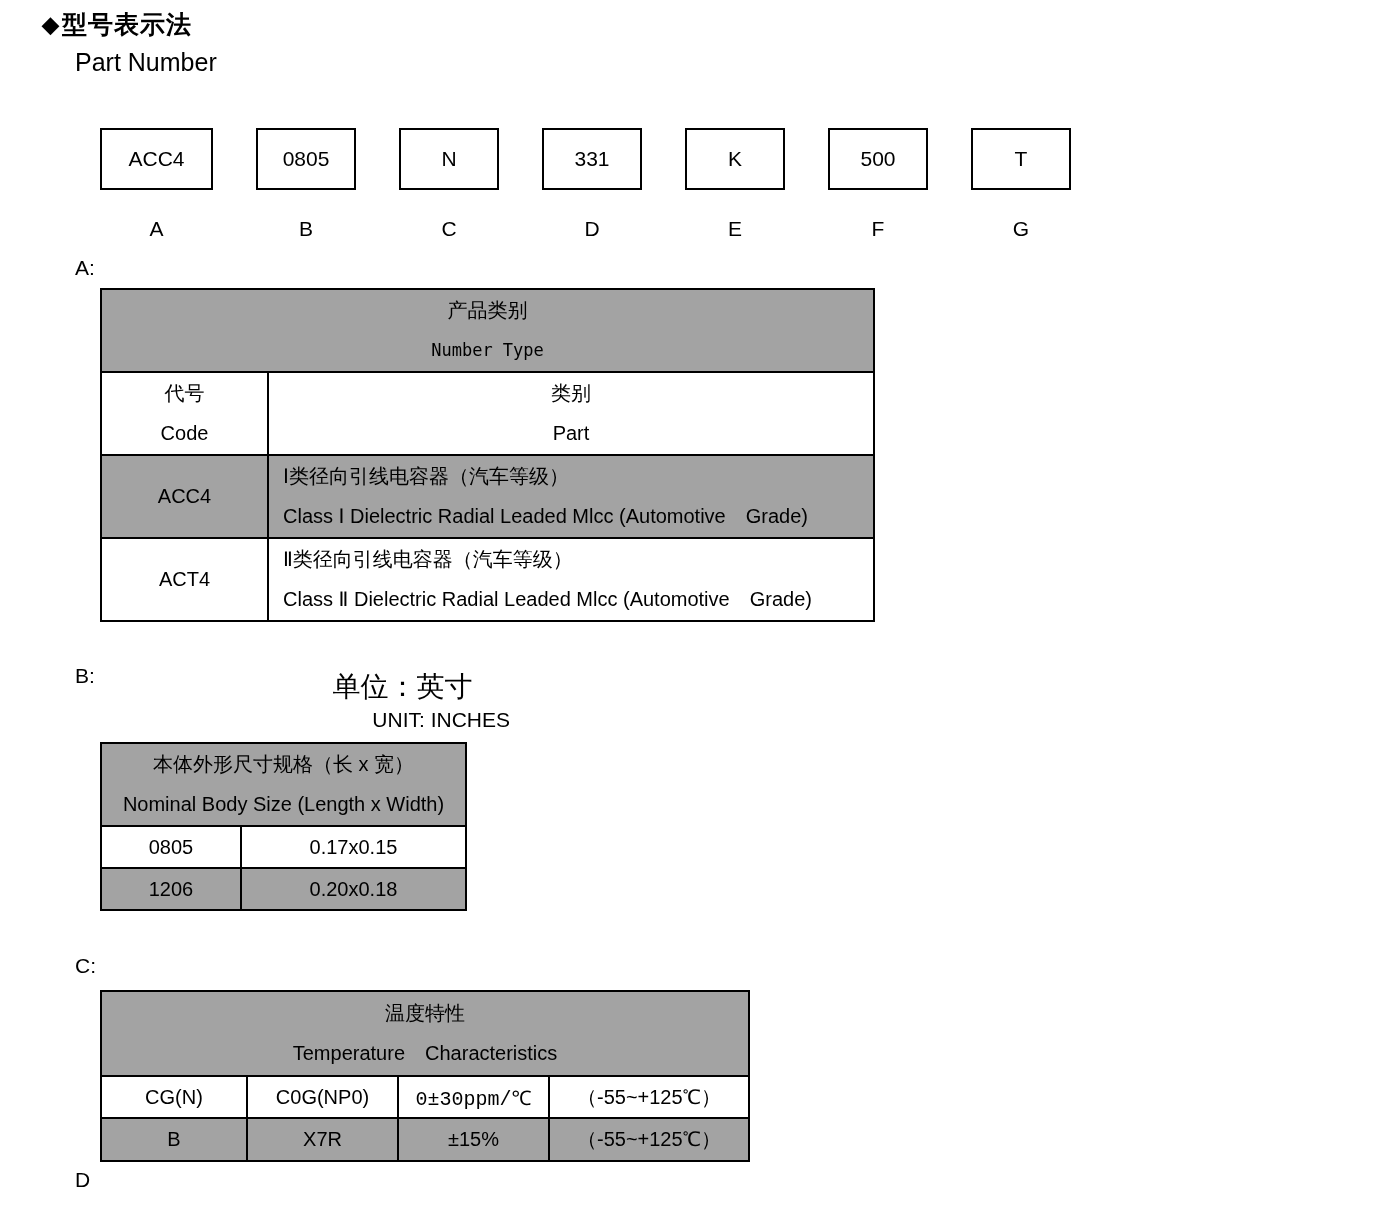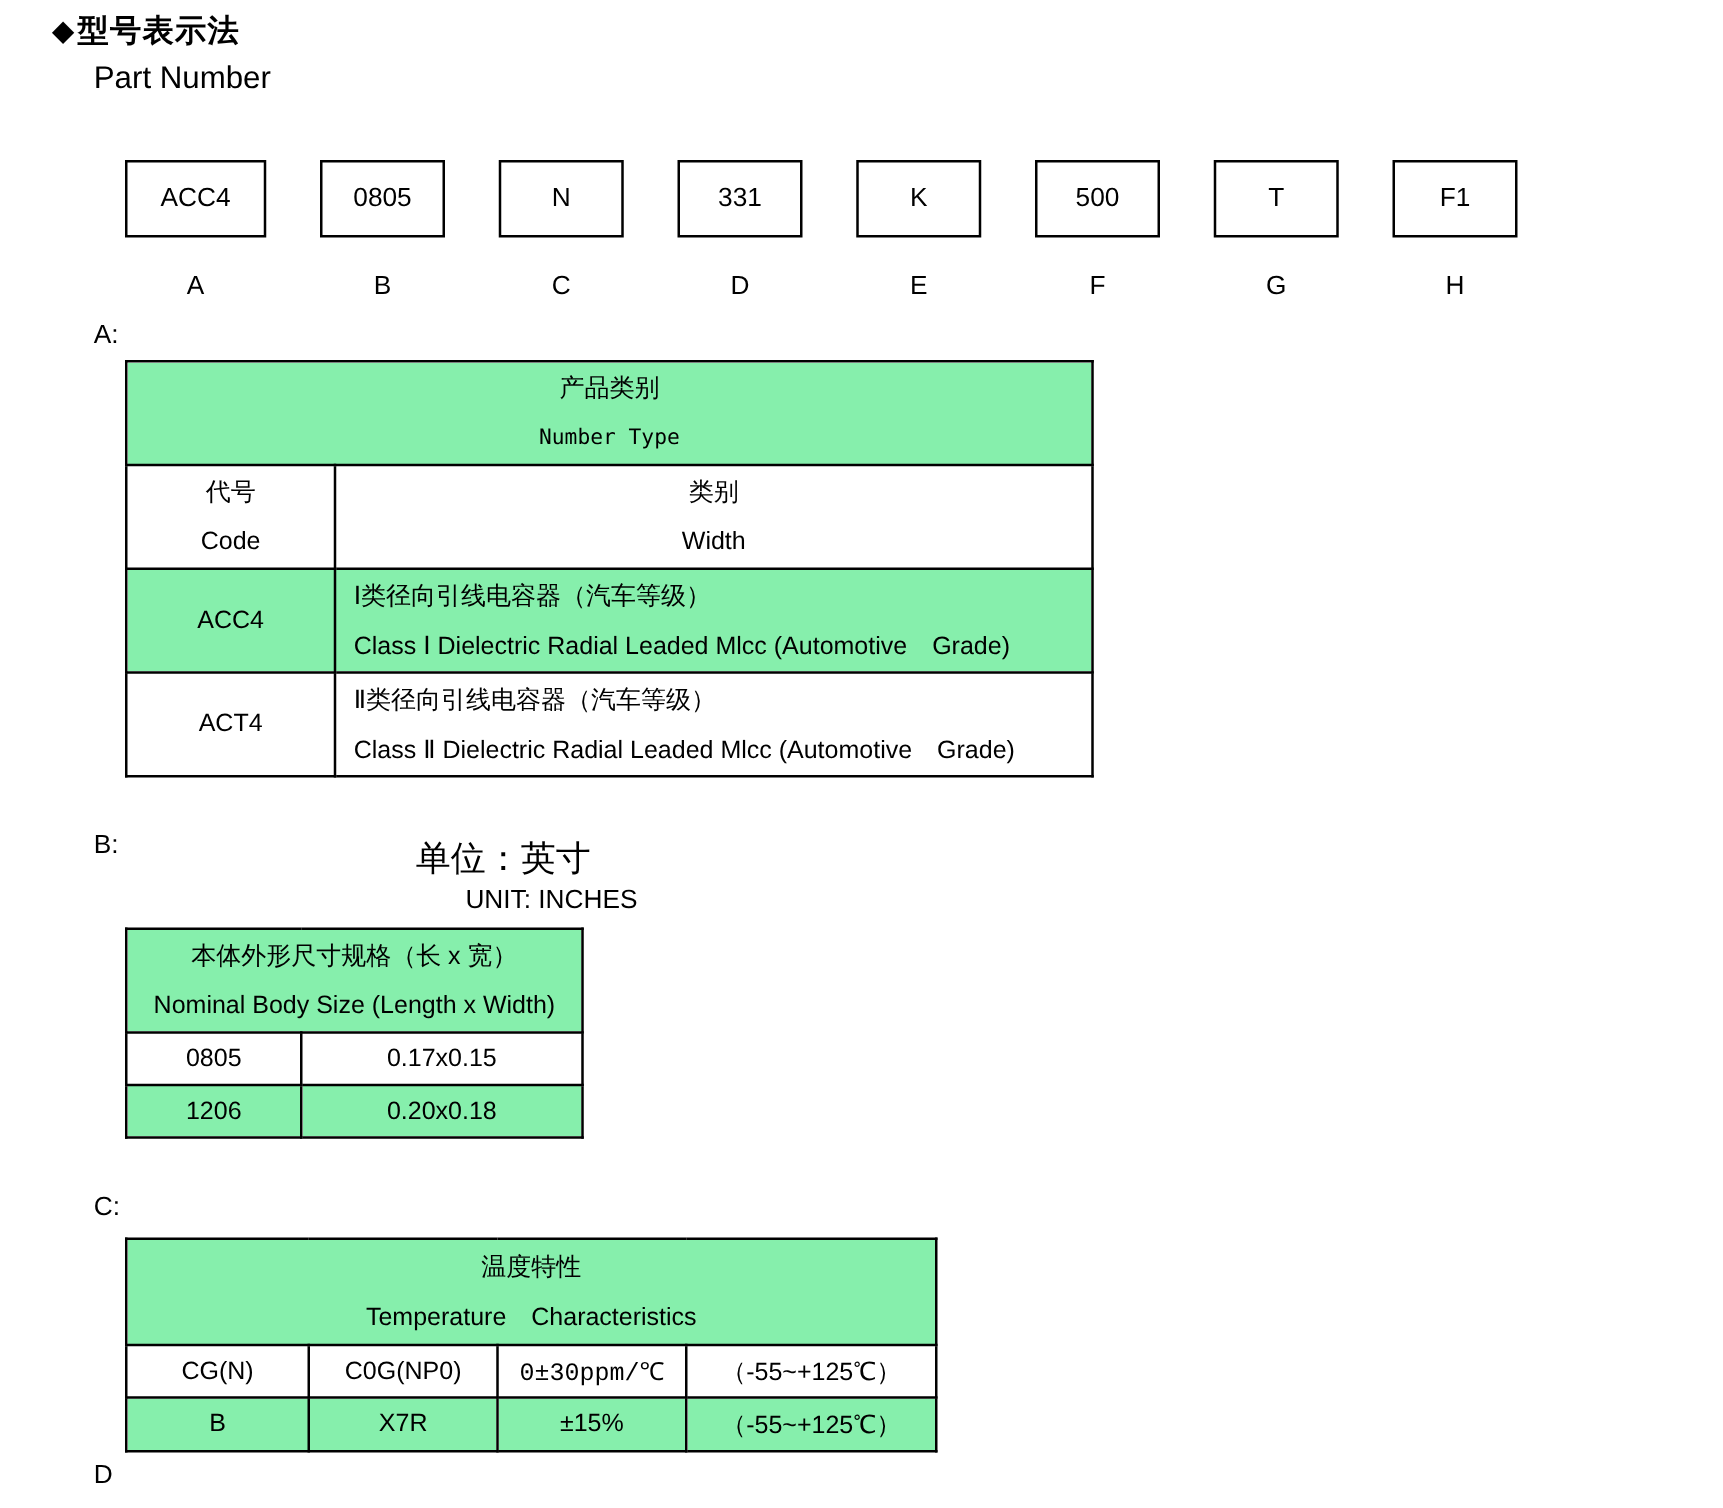--- a/index.html
+++ b/index.html
@@ -18,21 +18,21 @@
   .pn-seg.wide { width: 113px; }
   .pn-box { box-sizing: border-box; width: 100%; height: 62px; border: 2px solid #000;
             display: flex; align-items: center; justify-content: center; font-size: 21px; background: #fff; }
   .pn-letter { margin-top: 27px; font-size: 21px; }
 
   .sec-label { left: 75px; font-size: 21px; }
 
   table.tbl { position: absolute; border-collapse: collapse; table-layout: fixed; }
   table.tbl td { border: 2px solid #000; padding: 0; vertical-align: middle; text-align: center;
                  font-size: 20px; overflow: hidden; }
-  td.grey { background: #86efac; }
+  td.grey { background: #a3a3a3; }
   .two > div { height: 50%; display: flex; align-items: center; justify-content: center; white-space: pre-wrap; }
   .two { display: flex; flex-direction: column; }
   .two.left > div { justify-content: flex-start; padding-left: 14px; }
   .mono { font-family: "DejaVu Sans Mono", monospace; font-size: 17px; }
   .serif { font-family: Liberation Mono, monospace; }
 
   .tbl-a { left: 100px; top: 288px; width: 773px; }
   .tbl-a .h83 { height: 83px; }
   .tbl-b { left: 100px; top: 742px; width: 365px; }
   .tbl-c { left: 100px; top: 990px; width: 648px; }
@@ -72,24 +72,20 @@
       <div class="pn-box">K</div>
       <div class="pn-letter">E</div>
     </div>
     <div class="pn-seg">
       <div class="pn-box">500</div>
       <div class="pn-letter">F</div>
     </div>
     <div class="pn-seg">
       <div class="pn-box">T</div>
       <div class="pn-letter">G</div>
-    </div>
-    <div class="pn-seg">
-      <div class="pn-box">F1</div>
-      <div class="pn-letter">H</div>
     </div>
   </div>
 
   <div class="abs sec-label" style="top:256px">A:</div>
 
   <table class="tbl tbl-a">
     <colgroup>
         <col style="width:167px">
         <col style="width:606px">
       </colgroup>
@@ -105,21 +101,21 @@
     <tr class="h83">
       <td>
         <div class="two" style="height:79px">
           <div>代号</div>
           <div>Code</div>
         </div>
       </td>
       <td>
         <div class="two" style="height:79px">
           <div>类别</div>
-          <div>Width</div>
+          <div>Part</div>
         </div>
       </td>
     </tr>
     <tr class="h83">
       <td class="grey">ACC4</td>
       <td class="grey">
         <div class="two left" style="height:79px">
           <div>Ⅰ类径向引线电容器（汽车等级）</div>
           <div>Class Ⅰ Dielectric Radial Leaded Mlcc (Automotive　Grade)</div>
         </div>

